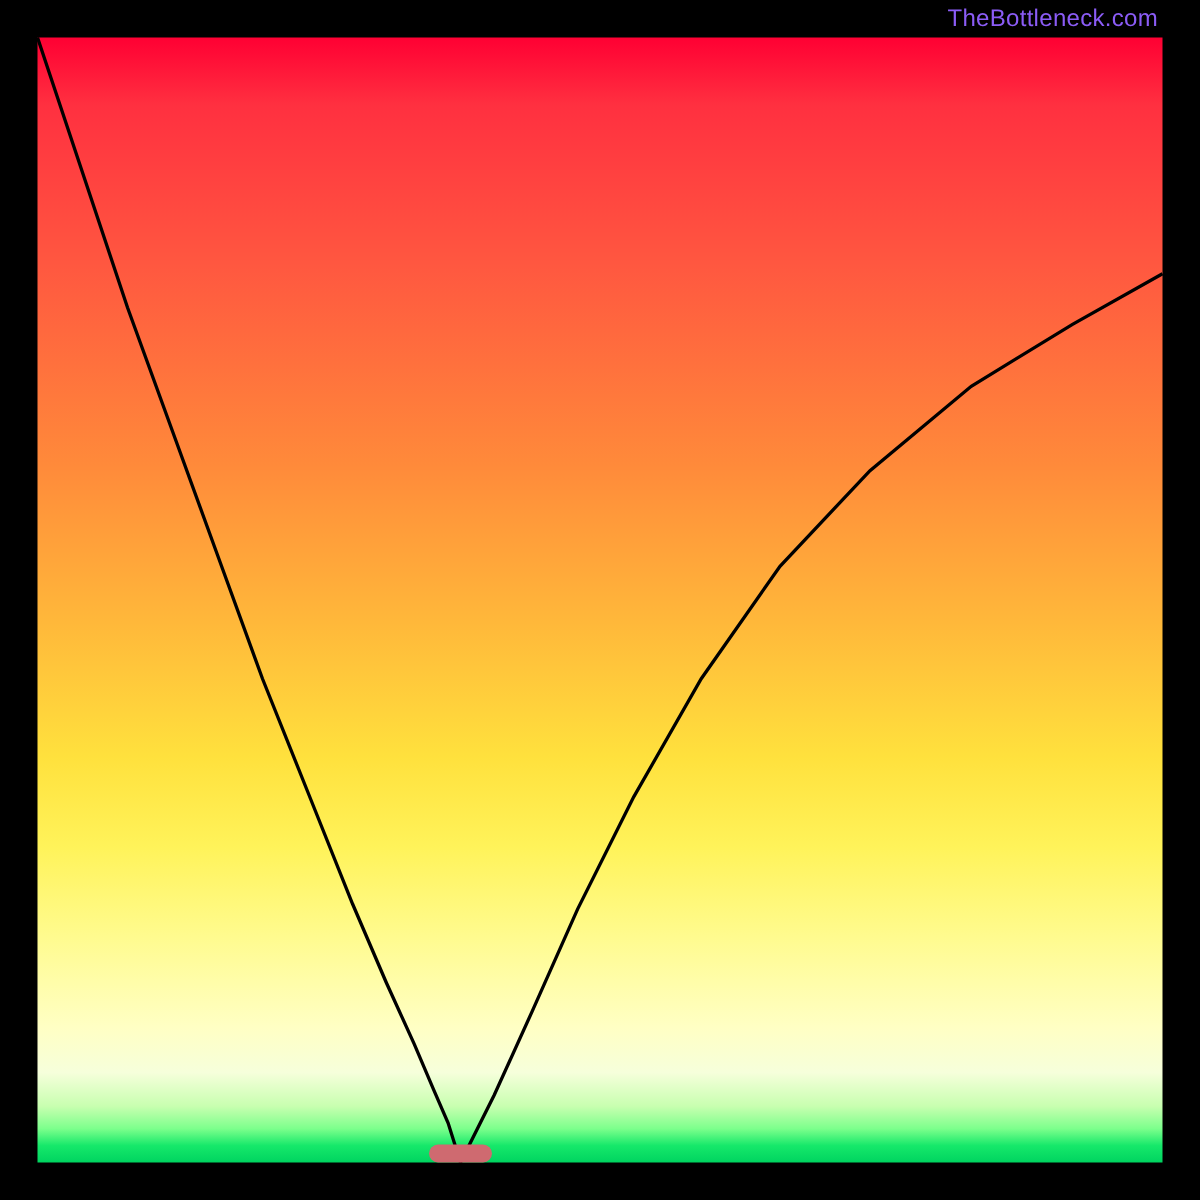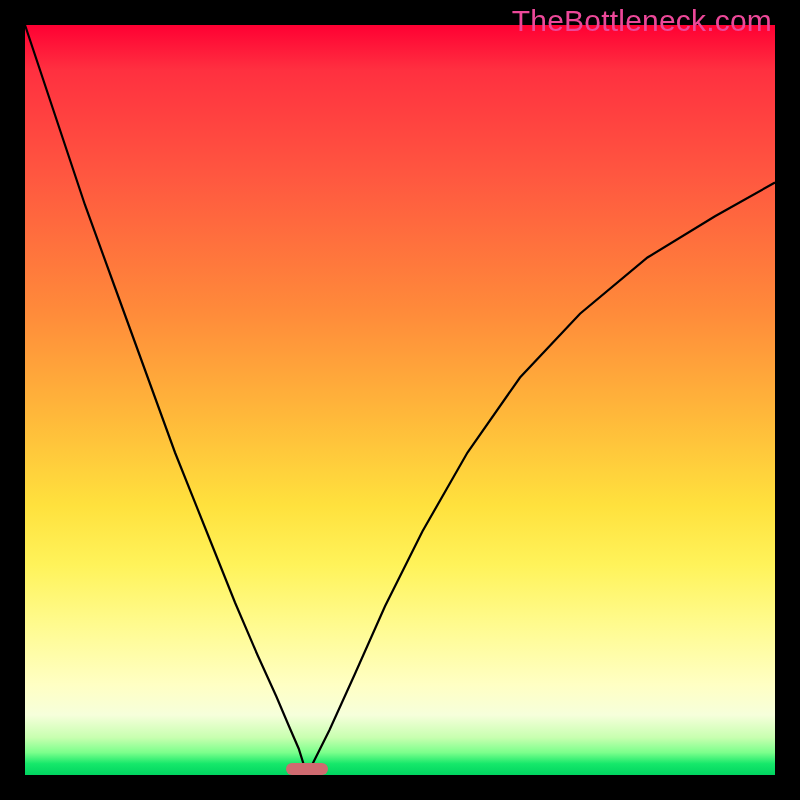--- a/index.html
+++ b/index.html
@@ -38,22 +38,22 @@
       #c8ffb0 95%,
       #7cff8c 97%,
       #16e86a 98.5%,
       #00d460 100%
     );
   }
   .watermark {
     position: absolute;
     top: 4px;
     right: 28px;
-    color: #ec4899;
-    font-size: 30px;
+    color: #8b5cf6;
+    font-size: 16px;
     letter-spacing: 0.2px;
     user-select: none;
   }
   .curve-svg {
     position: absolute;
     left: 25px;
     top: 25px;
     width: 750px;
     height: 750px;
     overflow: visible;

